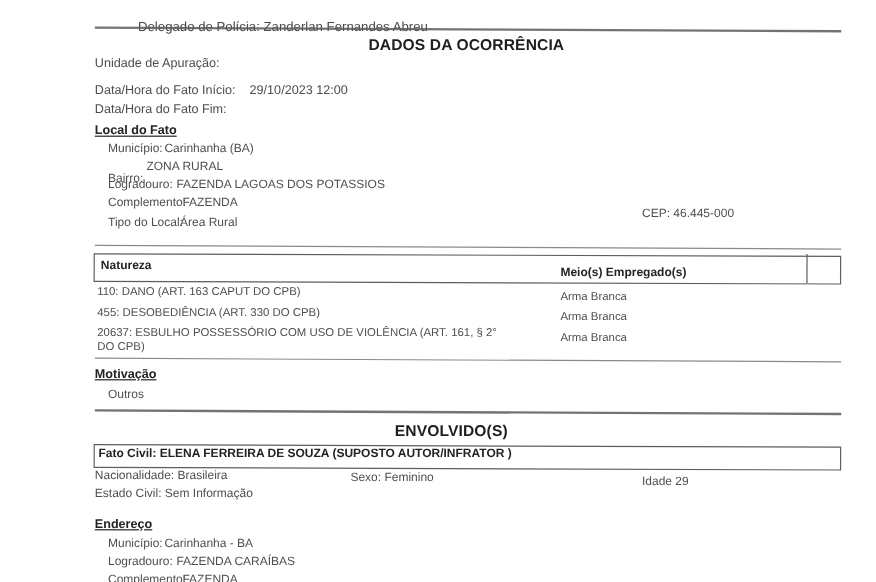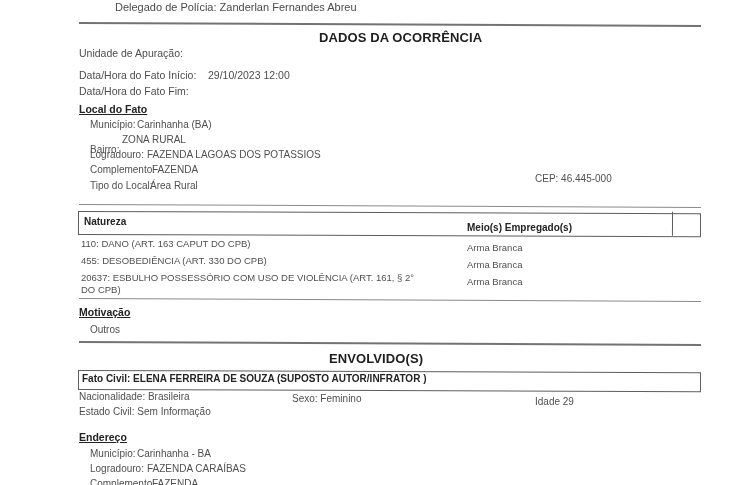--- a/index.html
+++ b/index.html
@@ -68,25 +68,25 @@
     box-sizing: border-box;
     transform-origin: left center;
     transform: rotate(0.2deg);
   }
 </style>
 </head>
 <body>
 
 <div class="page">
 
-  <div class="row t11" style="left:79px; top:2px;padding-left:36px;">Delegado de Polícia: Zanderlan Fernandes Abreu</div>
+  <div class="row t11" style="left:79px; top:18px;padding-left:36px;">Delegado de Polícia: Zanderlan Fernandes Abreu</div>
 
   <div class="rule" style="left:79px; top:22px; width:622px;"></div>
 
-  <div class="row title" style="left:307px; top:31px;margin-left:12px;">DADOS DA OCORRÊNCIA</div>
+  <div class="row title" style="left:307px; top:31px;">DADOS DA OCORRÊNCIA</div>
 
   <div class="row t105" style="left:79px; top:48px;">Unidade de Apuração:</div>
 
   <div class="row t105" style="left:79px; top:70px;">Data/Hora do Fato Início:</div>
   <div class="row t105" style="left:208px; top:70px;">29/10/2023 12:00</div>
 
   <div class="row t105" style="left:79px; top:86px;">Data/Hora do Fato Fim:</div>
   <div class="row t105" style="left:208px; top:86px;"></div>
 
   <div class="row t105 bold uline" style="left:79px; top:104px;">Local do Fato</div>

